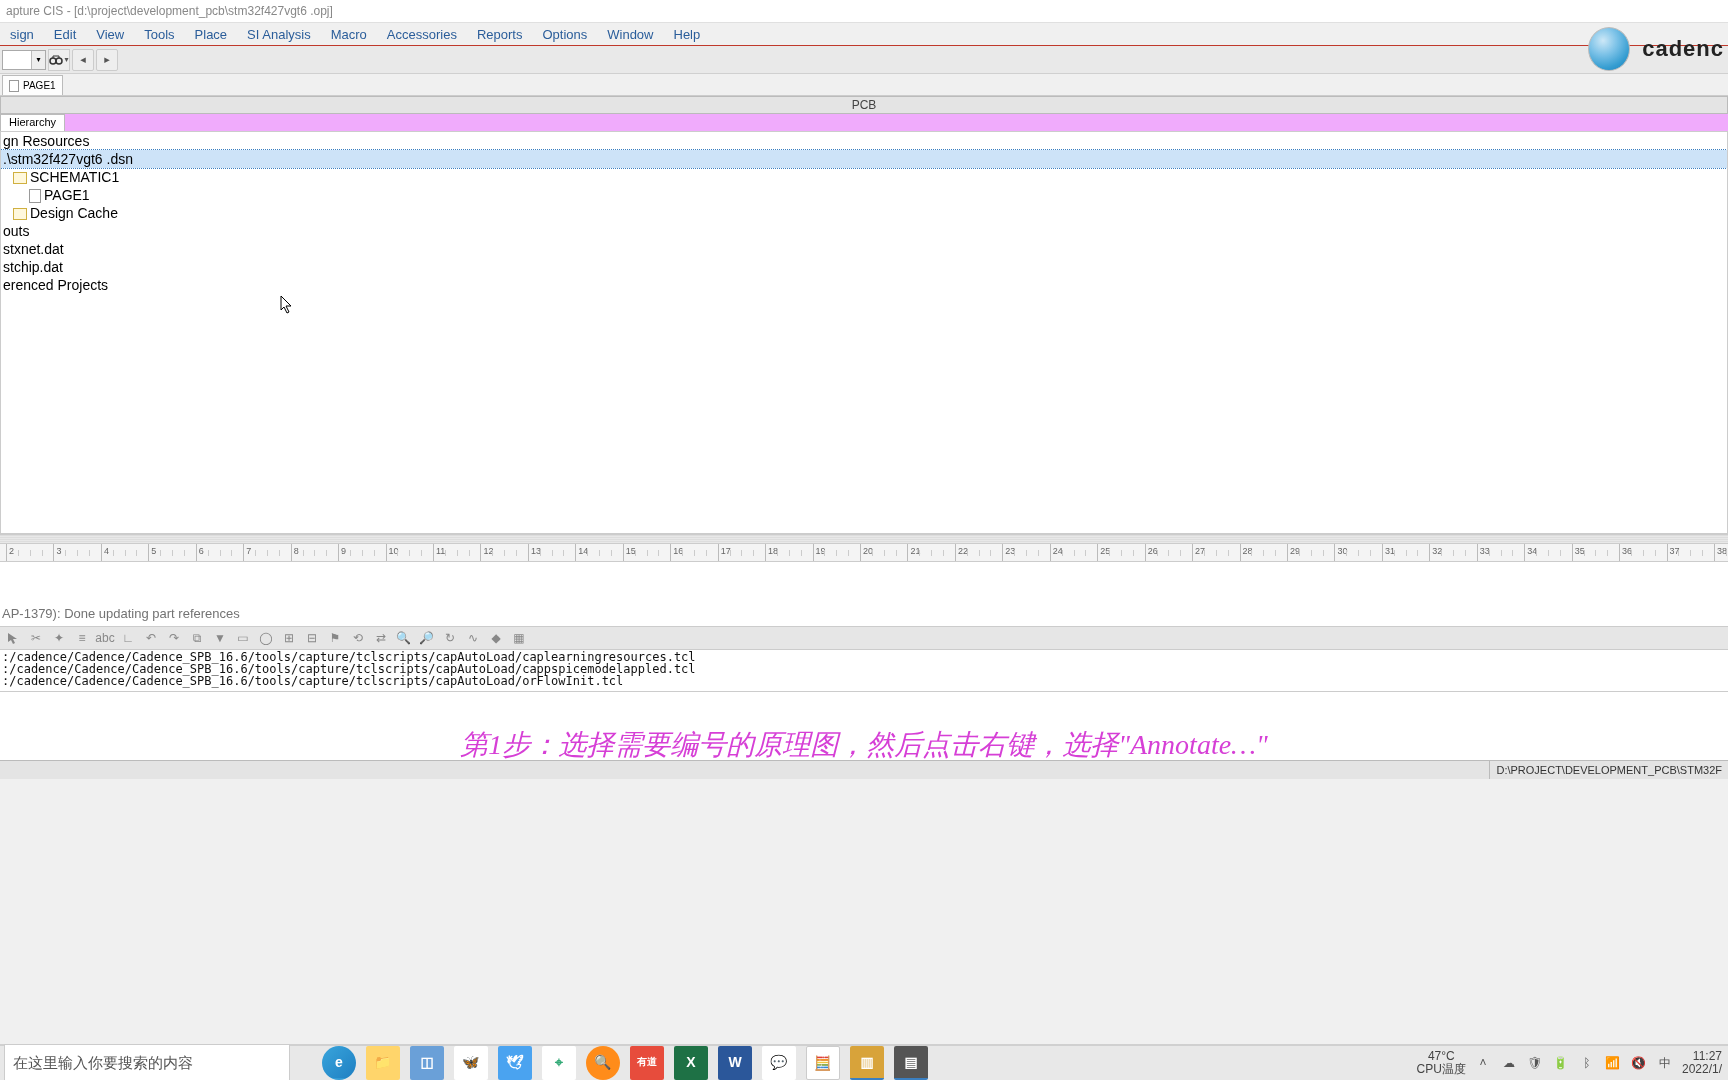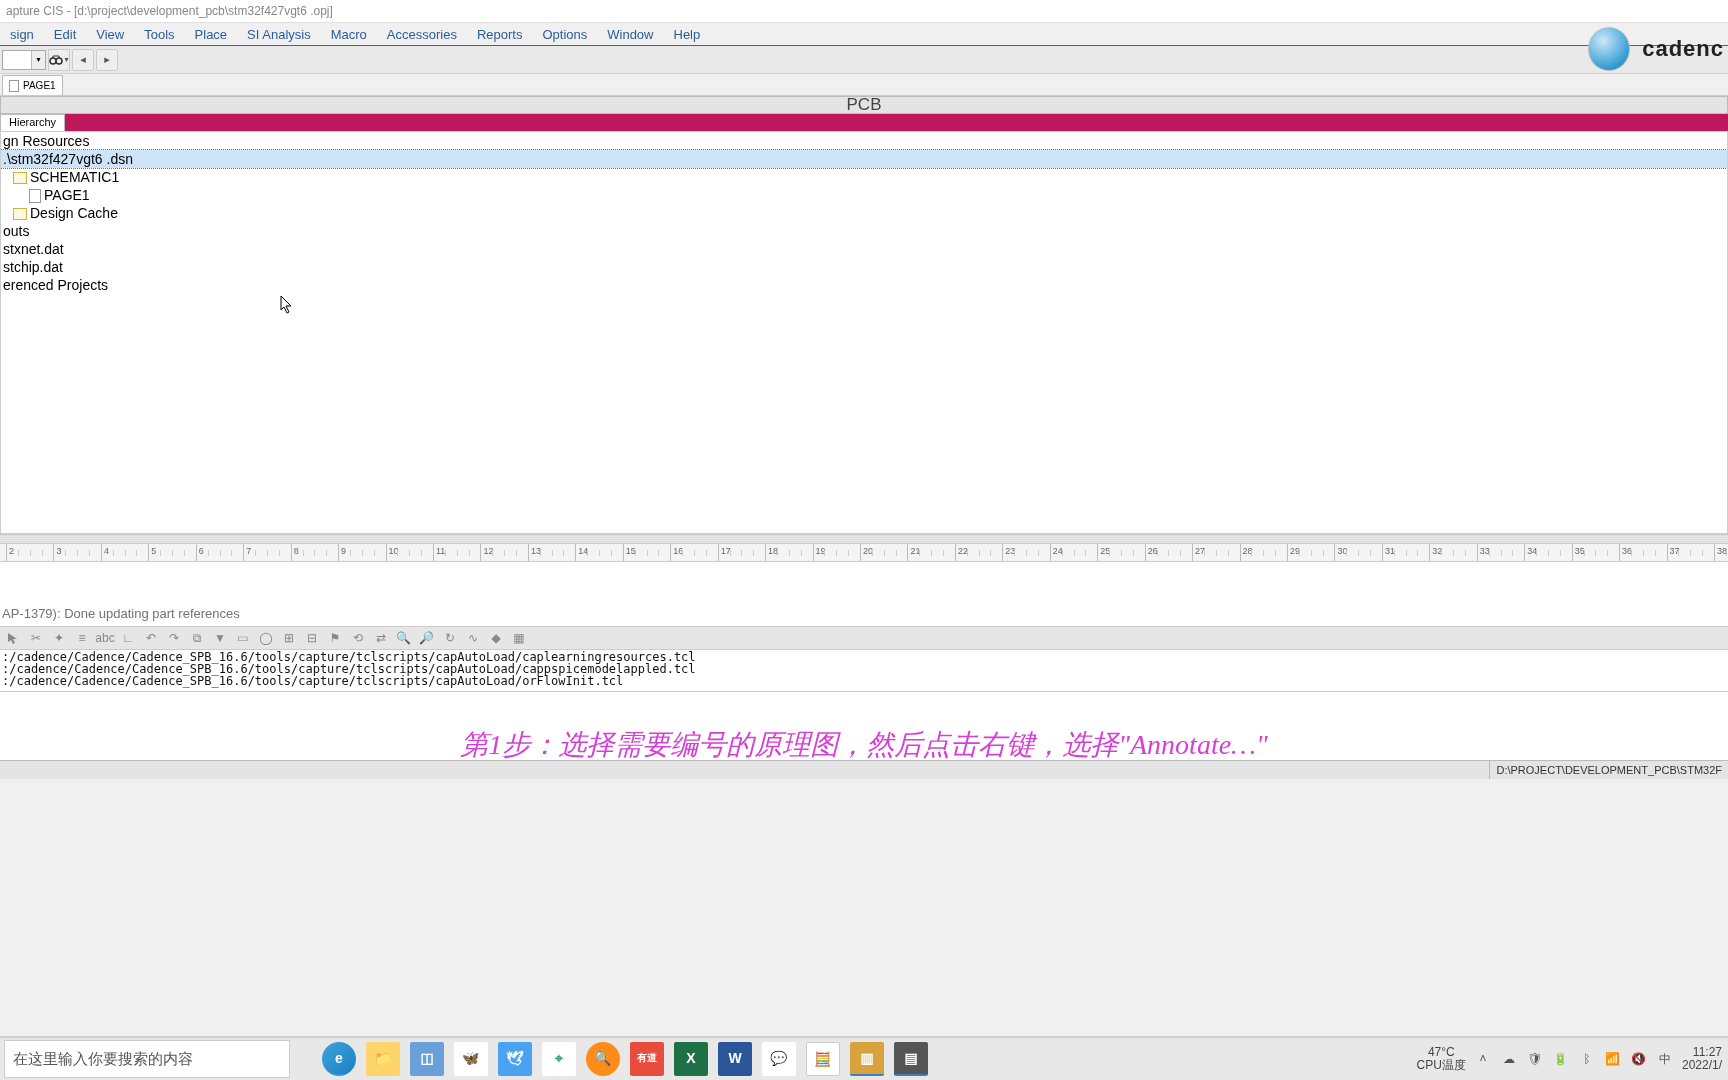--- a/index.html
+++ b/index.html
@@ -72,26 +72,26 @@
   }
   .tab-sm {
     min-width: 60px; height: 20px; border: 1px solid #bbb; border-bottom: none;
     background: #fdfdfd; font-size: 10px; display: flex; align-items: center;
     justify-content: center; padding: 0 6px; gap: 4px;
   }
 
   
   .pcb-bar {
     height: 18px; background: #e4e4e4; border: 1px solid #bbb;
-    font-size: 17px; color: #444; text-align: center; line-height: 16px;
+    font-size: 12px; color: #444; text-align: center; line-height: 16px;
   }
 
   
   .hier-tabrow {
-    height: 18px; background: #be185d; border-bottom: 1px solid #ccc;
+    height: 18px; background: #f0abfc; border-bottom: 1px solid #ccc;
     display: flex;
   }
   .hier-tab {
     border: 1px solid #bbb; border-bottom: none; background: #fff;
     font-size: 11px; padding: 1px 8px;
   }
 
   
   .tree {
     background: #fff; border: 1px solid #ccc; border-top: none;
@@ -171,21 +171,21 @@
     display: flex; justify-content: flex-end; align-items: center;
     font-size: 11px; color: #333;
   }
   .statusbar .cell {
     border-left: 1px solid #bbb; padding: 0 6px; height: 100%;
     display: flex; align-items: center;
   }
 
   
   .taskbar {
-    position: absolute; left: 0; right: 0; bottom: 0; height: 44px;
+    position: absolute; left: 0; right: 0; bottom: 0; height: 36px;
     background: #e8e8e8; border-top: 2px solid #d0d0d0;
     display: flex; align-items: center;
   }
   .taskbar .search {
     width: 286px; height: 38px; margin-left: 4px; background: #fff;
     border: 1px solid #ccc; display: flex; align-items: center;
     font-size: 15px; color: #555; padding-left: 8px;
   }
   .taskbar .apps { display: flex; gap: 10px; margin-left: 32px; }
   .taskbar .app {

